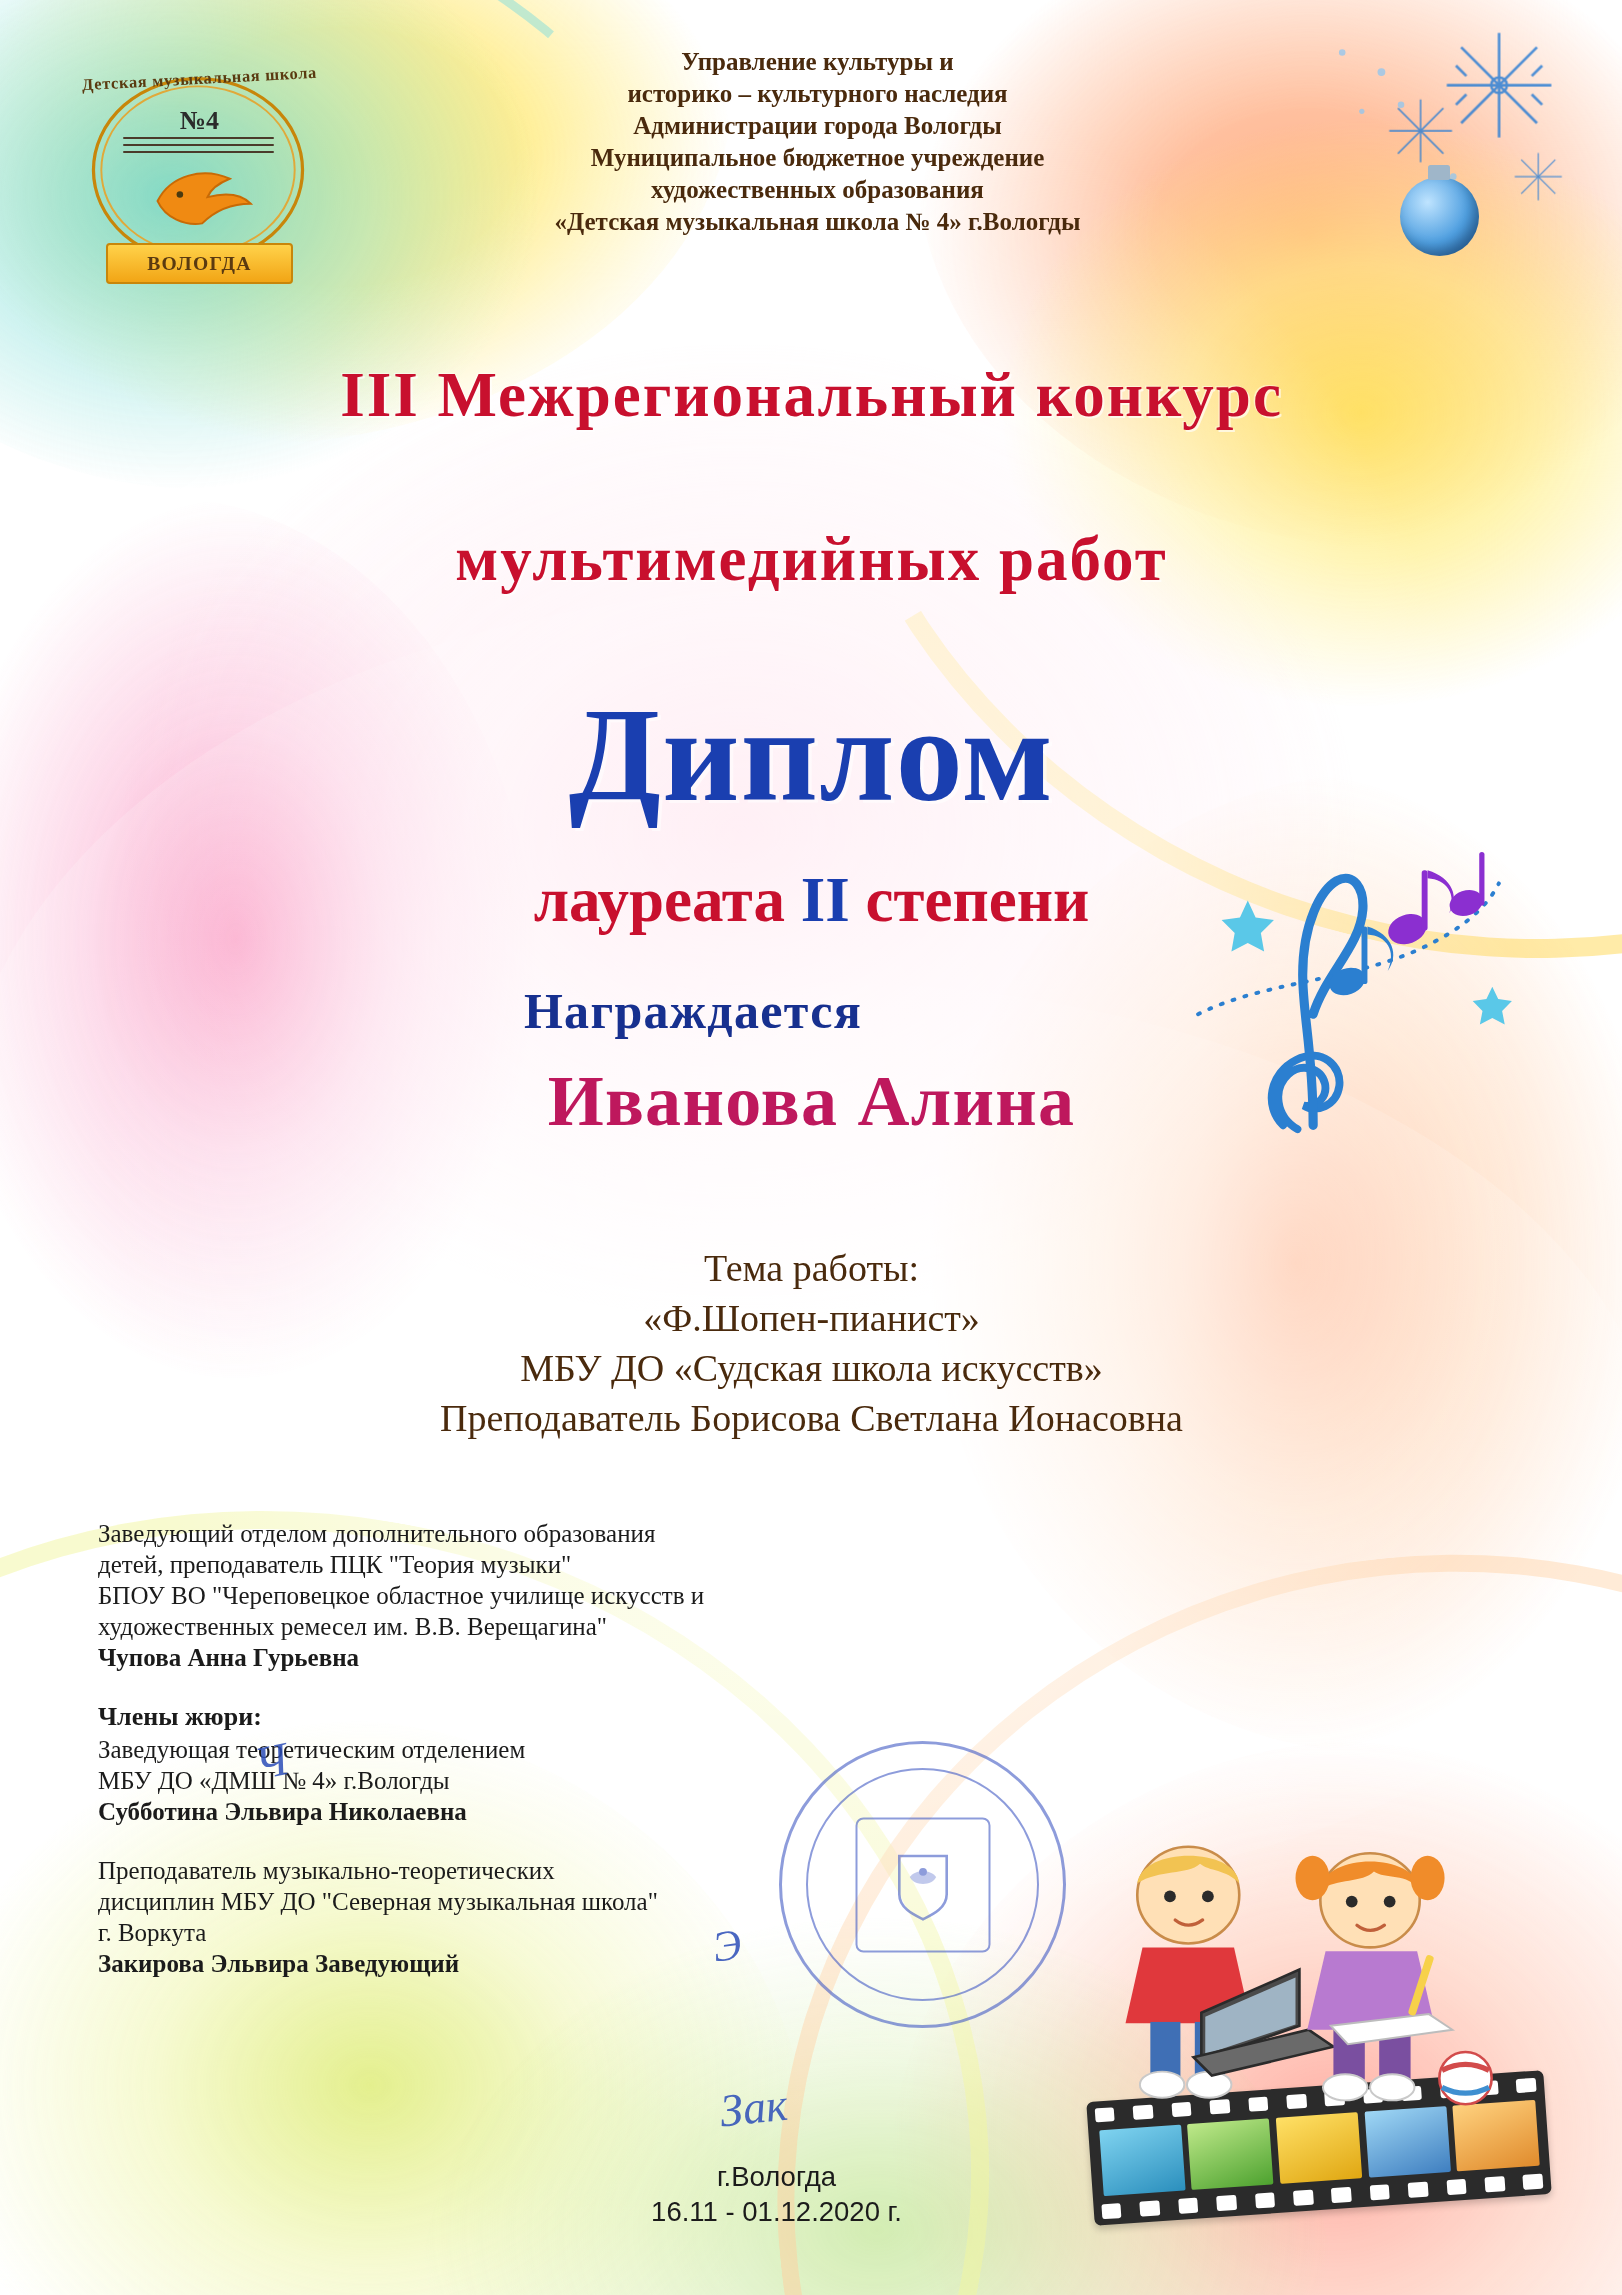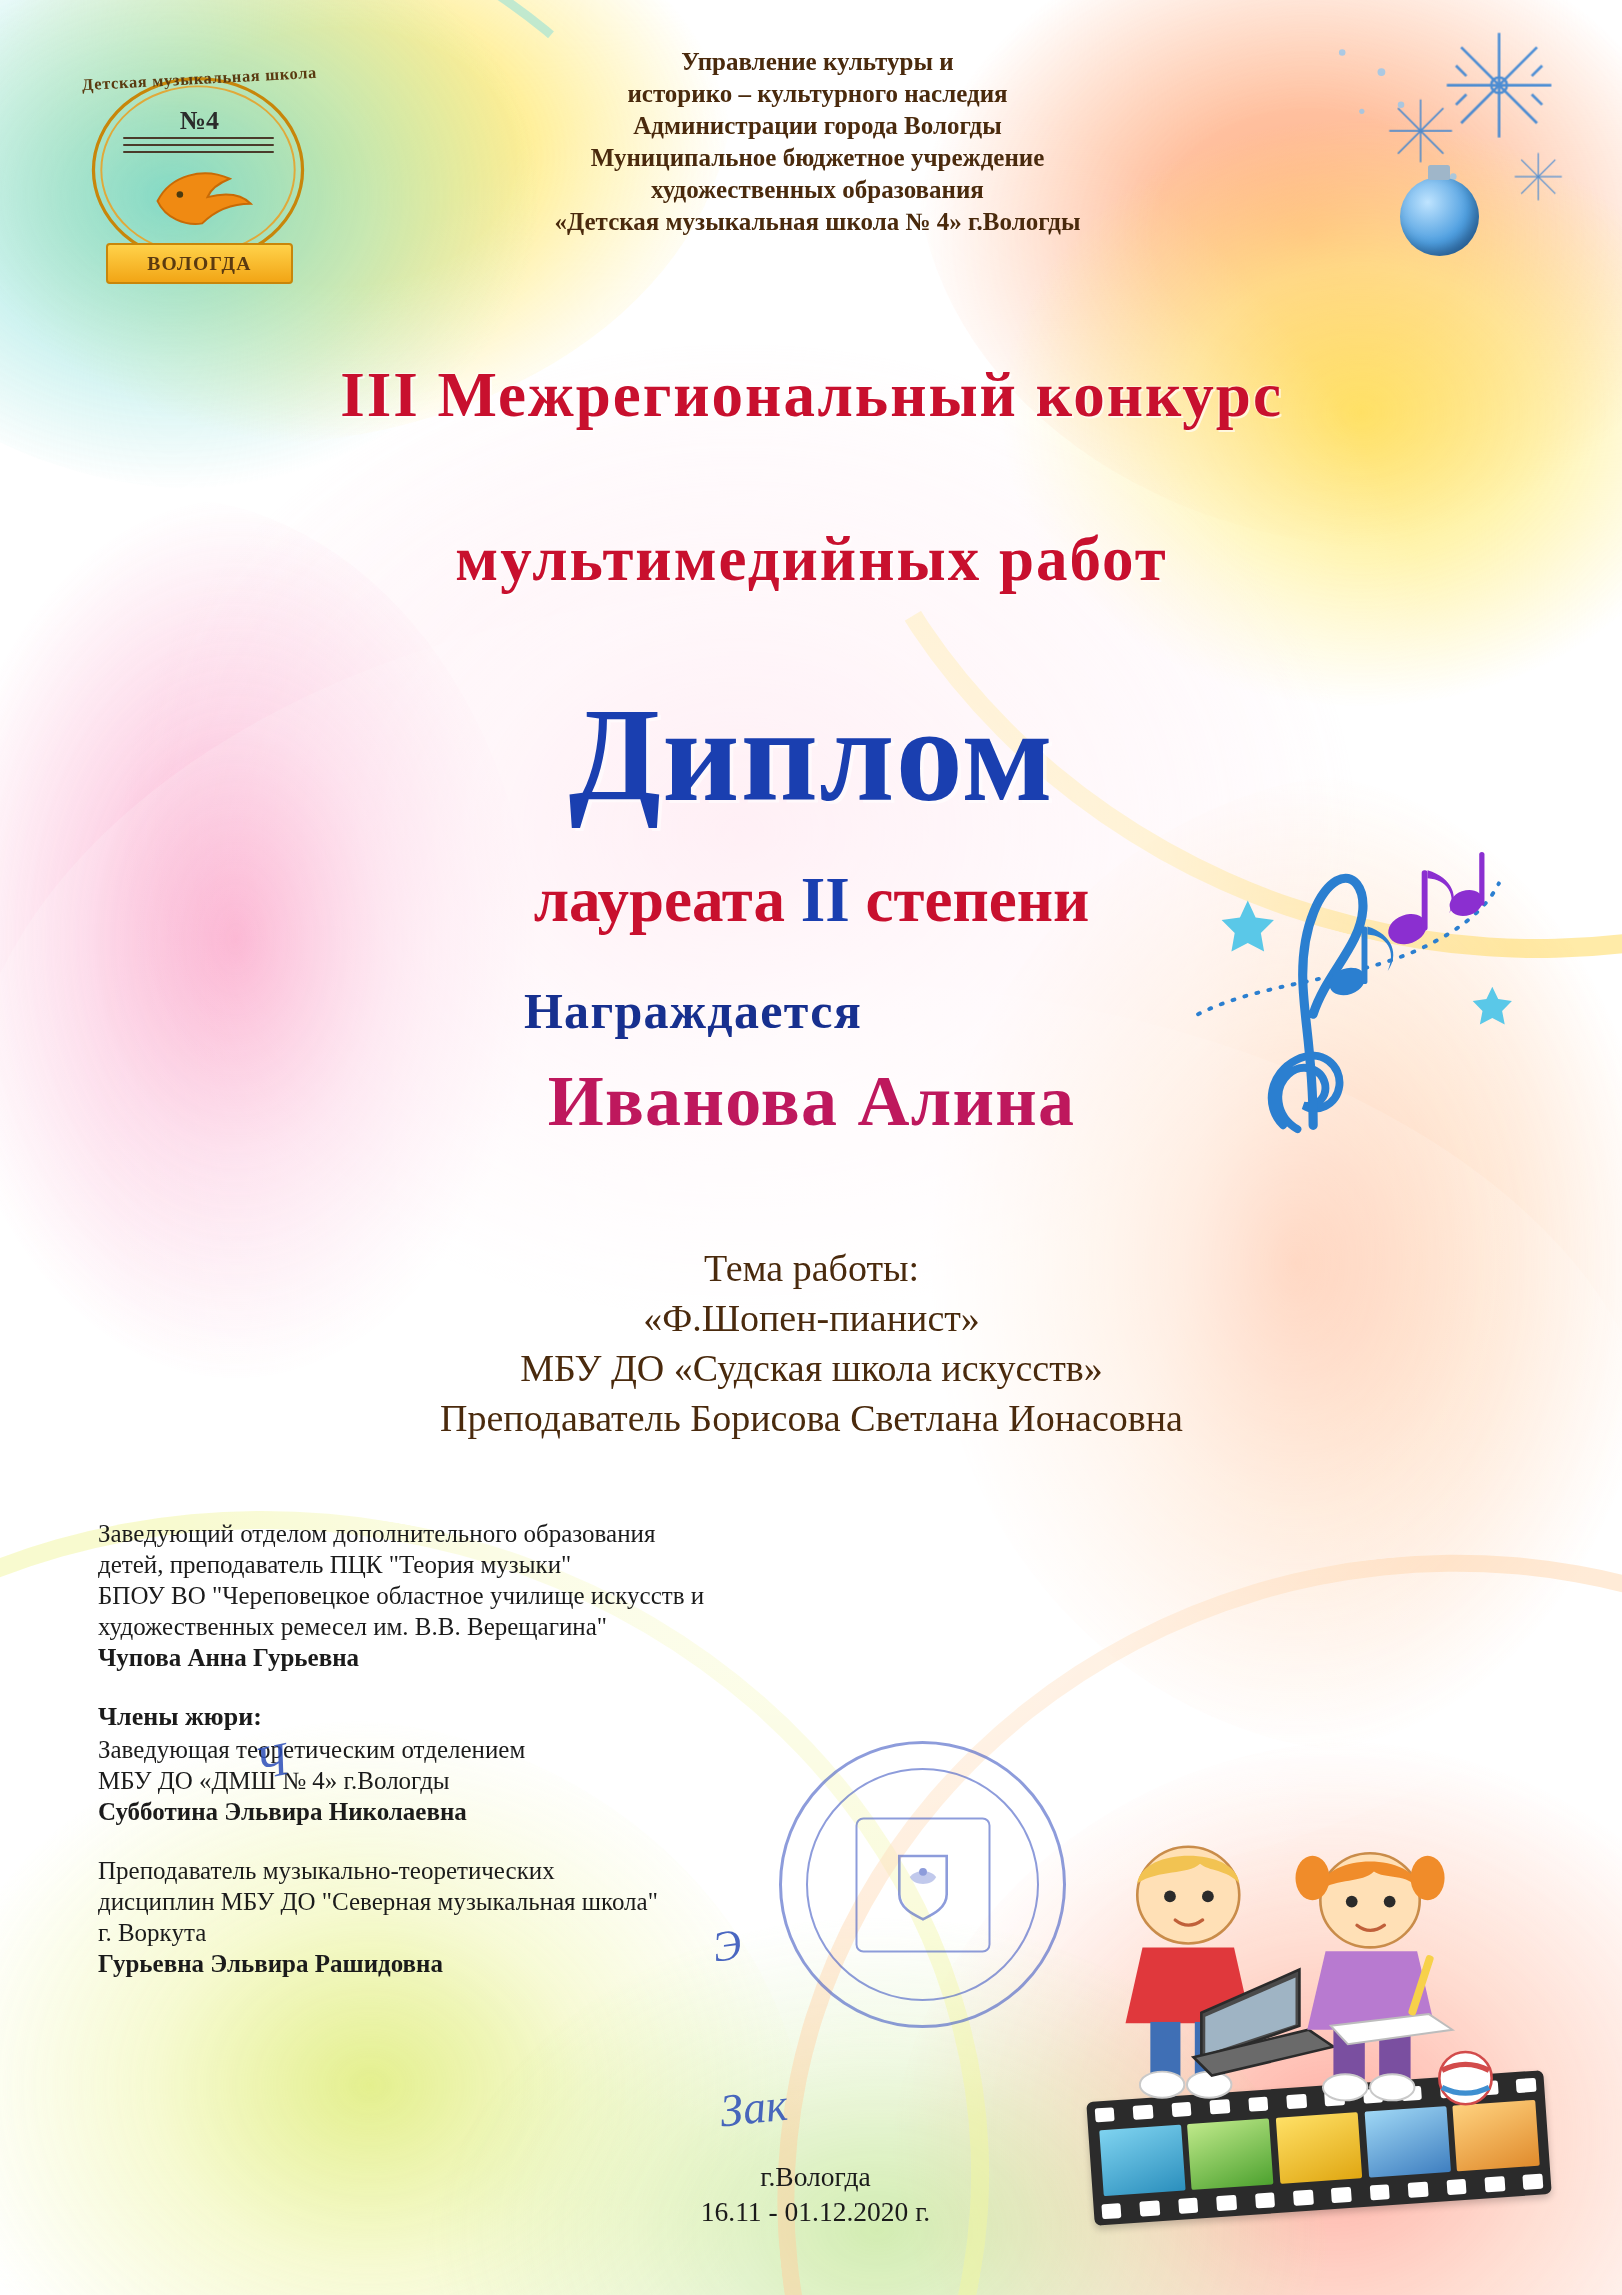--- a/index.html
+++ b/index.html
@@ -254,25 +254,24 @@
   .jury .grp { margin-bottom: 27.5px; }
   .jury .grp-title { font-weight: 700; font-size: 26px; margin-bottom: 2.6px; }
   .jury .ln { display: block; }
   .jury .person { font-weight: 700; }
 
   .place {
     position: absolute;
     width: 1553px;
     top: 2159px;
     text-align: center;
-    font-family: Liberation Serif, serif;
+    font-family: Liberation Sans, sans-serif;
     font-size: 27.5px;
     color: #1b1b1b;
     line-height: 35px;
-    padding-left: 39px;
   }
 
   
   .sig {
     position: absolute;
     color: #2b4db8;
     font-family: "Liberation Serif", serif;
     font-style: italic;
     opacity: .85;
   }
@@ -530,21 +529,21 @@
       <div class="grp-title">Члены жюри:</div>
       <span class="ln">Заведующая теоретическим отделением</span>
       <span class="ln">МБУ ДО «ДМШ № 4» г.Вологды</span>
       <span class="ln person">Субботина Эльвира Николаевна</span>
     </div>
 
     <div class="grp">
       <span class="ln">Преподаватель музыкально-теоретических</span>
       <span class="ln">дисциплин МБУ ДО "Северная музыкальная школа"</span>
       <span class="ln">г. Воркута</span>
-      <span class="ln person">Гурьевна Эльвира Рашидовна</span>
+      <span class="ln person">Закирова Эльвира Заведующий</span>
     </div>
   </div>
 
   <div class="sig sig1">Ч</div>
   <div class="sig sig2">Э</div>
   <div class="sig sig3">Зак</div>
 
   <div class="stamp">
     <div class="stamp-ring-text" style="opacity:0;position:absolute;width:0;height:0;overflow:hidden">Муниципальное бюджетное учреждение дополнительного образования «Детская музыкальная школа № 4» г. Вологды</div>
     <div class="stamp-inner">

